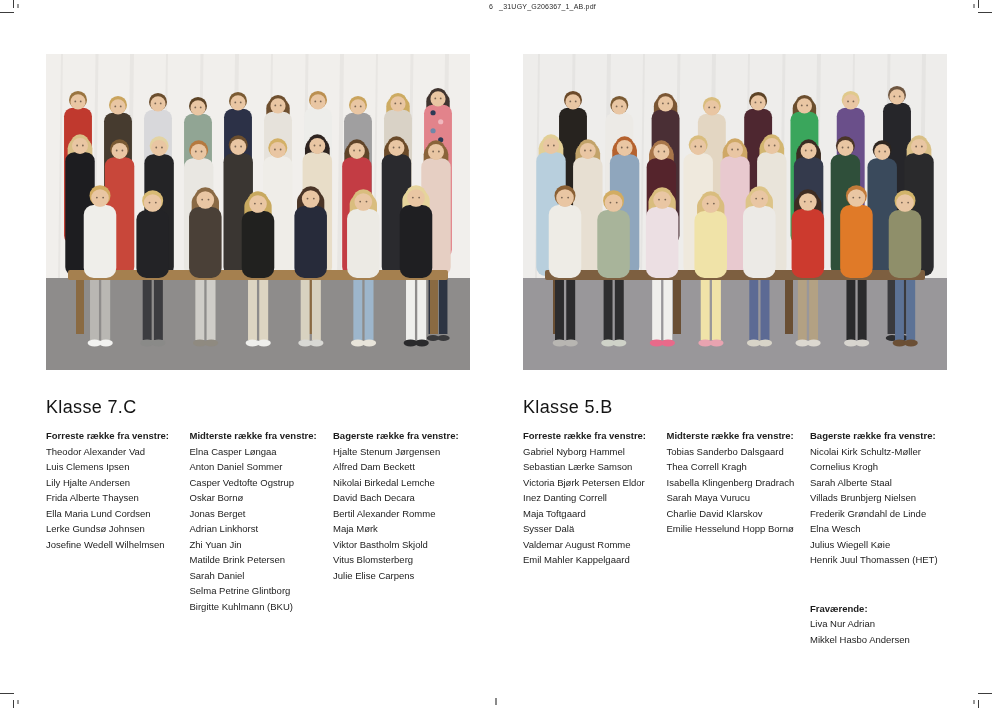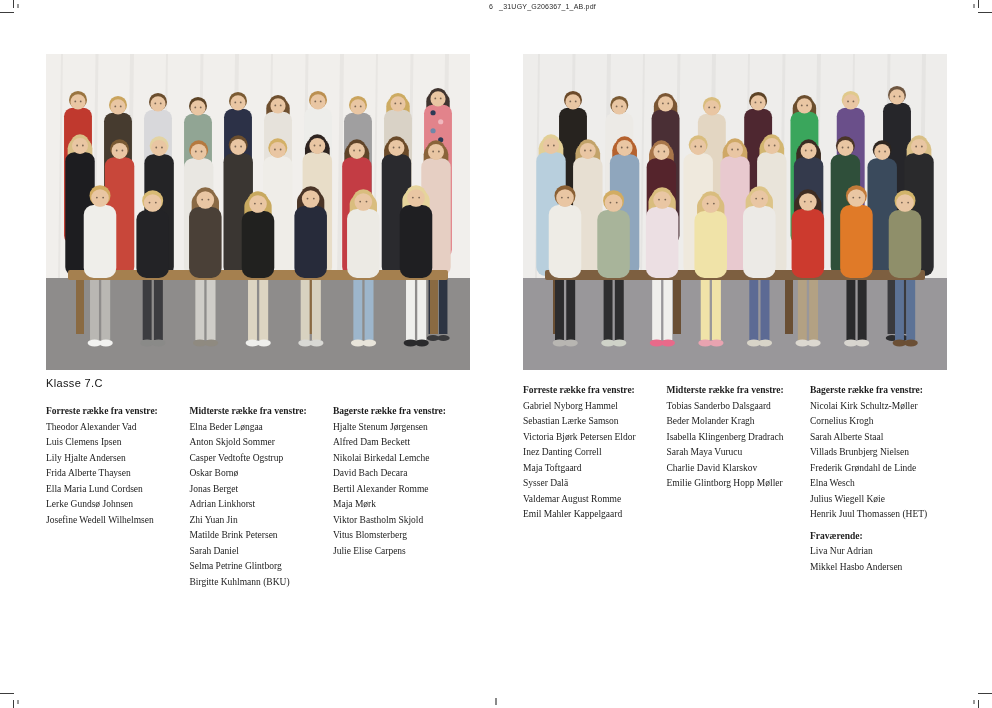--- a/index.html
+++ b/index.html
@@ -29,30 +29,30 @@
     position:absolute;top:3px;left:489px;display:flex;gap:6px;
     font-size:7px;color:#2a2a2a;letter-spacing:.2px;
   }
 
   
   .page{position:absolute;top:54px;width:424px}
   #page-left{left:46px}
   #page-right{left:523px}
   .photo{width:424px;height:316px;display:block}
   .title{
-    margin:5px 0 0 0;font-size:11px;font-weight:normal;
+    margin:29px 0 0 0;font-size:18px;font-weight:normal;
     color:#141414;letter-spacing:.35px;line-height:16px;
   }
   .cols{display:flex;margin-top:13px}
   .col{width:143.5px;flex:none}
   .colhead{font-weight:bold}
   .colhead,.name{
-    font-size:9.5px;line-height:15.5px;color:#1c1c1c;white-space:nowrap;font-family:Liberation Serif, serif;
+    font-size:9.5px;line-height:15.5px;color:#1c1c1c;white-space:nowrap;
   }
-  .colhead.gap{margin-top:6px}
+  .colhead.gap{margin-top:33px}
 </style>
 </head>
 <body>
 
 <div class="cm tl-v"></div>
 <div class="cm tl-dot dot"></div>
 <div class="cm tl-h"></div>
 <div class="cm tr-v"></div>
 <div class="cm tr-dot dot"></div>
 <div class="cm tr-h"></div>
@@ -282,22 +282,22 @@
         <div class="name">Theodor Alexander Vad</div>
         <div class="name">Luis Clemens Ipsen</div>
         <div class="name">Lily Hjalte Andersen</div>
         <div class="name">Frida Alberte Thaysen</div>
         <div class="name">Ella Maria Lund Cordsen</div>
         <div class="name">Lerke Gundsø Johnsen</div>
         <div class="name">Josefine Wedell Wilhelmsen</div>
       </div>
       <div class="col">
         <div class="colhead">Midterste række fra venstre:</div>
-        <div class="name">Elna Beder Løngaa</div>
-        <div class="name">Anton Skjold Sommer</div>
+        <div class="name">Elna Casper Løngaa</div>
+        <div class="name">Anton Daniel Sommer</div>
         <div class="name">Casper Vedtofte Ogstrup</div>
         <div class="name">Oskar Bornø</div>
         <div class="name">Jonas Berget</div>
         <div class="name">Adrian Linkhorst</div>
         <div class="name">Zhi Yuan Jin</div>
         <div class="name">Matilde Brink Petersen</div>
         <div class="name">Sarah Daniel</div>
         <div class="name">Selma Petrine Glintborg</div>
         <div class="name">Birgitte Kuhlmann (BKU)</div>
       </div>
@@ -516,40 +516,41 @@
       <rect x="365.725" y="155.875" width="32.550000000000004" height="68.125" rx="9.975" fill="#8f8f6a"></rect>
       <rect x="372.025" y="226" width="8.924999999999999" height="60" fill="#5c7296"></rect>
       <rect x="383.26" y="226" width="8.924999999999999" height="60" fill="#5c7296"></rect>
       <ellipse cx="376.54" cy="289" rx="6.930000000000001" ry="3.4" fill="#6b4f35"></ellipse>
       <ellipse cx="387.88" cy="289" rx="6.930000000000001" ry="3.4" fill="#6b4f35"></ellipse>
       <circle cx="382" cy="146.74" r="10.5" fill="#d2b46a"></circle>
       <circle cx="382" cy="149.05" r="8.82" fill="#e9c6a3"></circle>
       <circle cx="378.85" cy="148.525" r="0.9" fill="rgba(45,35,28,.6)"></circle>
       <circle cx="385.15" cy="148.525" r="0.9" fill="rgba(45,35,28,.6)"></circle>
     </svg>
+  <h2 class="title">Klasse 5.B</h2>
   <div class="cols">
       <div class="col">
         <div class="colhead">Forreste række fra venstre:</div>
         <div class="name">Gabriel Nyborg Hammel</div>
         <div class="name">Sebastian Lærke Samson</div>
         <div class="name">Victoria Bjørk Petersen Eldor</div>
         <div class="name">Inez Danting Correll</div>
         <div class="name">Maja Toftgaard</div>
         <div class="name">Sysser Dalä</div>
         <div class="name">Valdemar August Romme</div>
         <div class="name">Emil Mahler Kappelgaard</div>
       </div>
       <div class="col">
         <div class="colhead">Midterste række fra venstre:</div>
         <div class="name">Tobias Sanderbo Dalsgaard</div>
-        <div class="name">Beder Molander Kragh</div>
+        <div class="name">Thea Correll Kragh</div>
         <div class="name">Isabella Klingenberg Dradrach</div>
         <div class="name">Sarah Maya Vurucu</div>
         <div class="name">Charlie David Klarskov</div>
-        <div class="name">Emilie Glintborg Hopp Møller</div>
+        <div class="name">Emilie Hesselund Hopp Bornø</div>
       </div>
       <div class="col">
         <div class="colhead">Bagerste række fra venstre:</div>
         <div class="name">Nicolai Kirk Schultz-Møller</div>
         <div class="name">Cornelius Krogh</div>
         <div class="name">Sarah Alberte Staal</div>
         <div class="name">Villads Brunbjerg Nielsen</div>
         <div class="name">Frederik Grøndahl de Linde</div>
         <div class="name">Elna Wesch</div>
         <div class="name">Julius Wiegell Køie</div>

